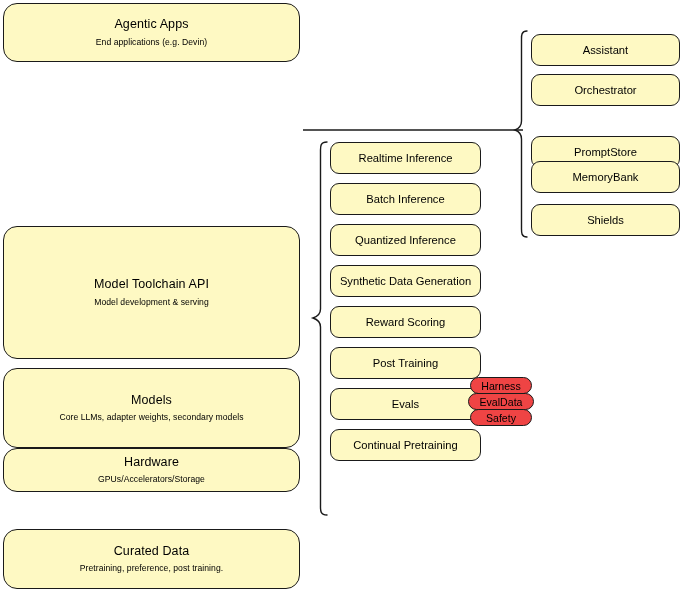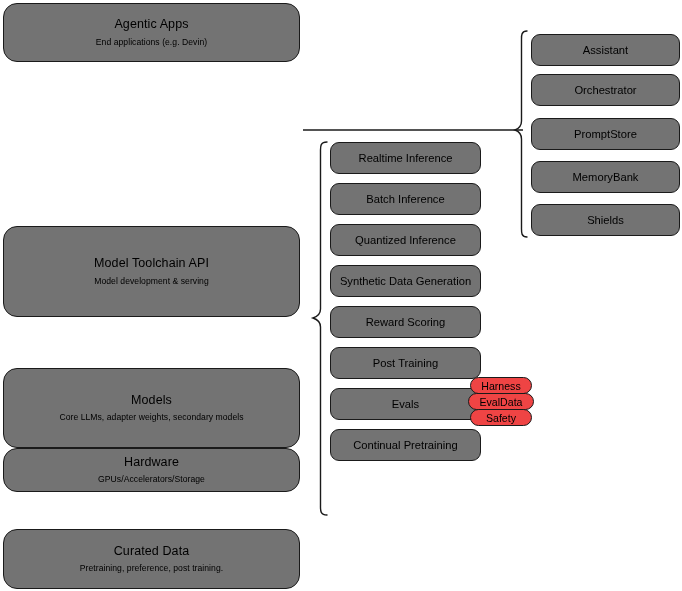--- a/index.html
+++ b/index.html
@@ -18,21 +18,21 @@
   #canvas {
     position: absolute;
     left: 0; top: 0;
     width: 682px;
     height: 591px;
   }
   .box {
     position: absolute;
     box-sizing: border-box;
     border: 1.3px solid #1a1a1a;
-    background: #737373;
+    background: #fef9c3;
     display: flex;
     flex-direction: column;
     align-items: center;
     justify-content: center;
     text-align: center;
     line-height: 1.25;
   }
   
   .layer-box {
     left: 3px;
@@ -112,21 +112,21 @@
              L320.5,506
              C320.5,510 320,515 327,515" fill="none" stroke="#1a1a1a" stroke-width="1.4" stroke-linecap="round"></path>
   </svg>
 
   <div class="box layer-box" style="top:3px;height:59px;">
     <div class="layer-title">Agentic Apps</div>
     <div class="layer-sub">End applications (e.g. Devin)</div>
   </div>
 
 
-  <div class="box layer-box" style="top:226px;height:91px;">
+  <div class="box layer-box" style="top:226px;height:133px;">
     <div class="layer-title">Model Toolchain API</div>
     <div class="layer-sub">Model development &amp; serving</div>
   </div>
 
   <div class="box layer-box" style="top:368px;height:80px;">
     <div class="layer-title">Models</div>
     <div class="layer-sub">Core LLMs, adapter weights, secondary models</div>
   </div>
 
   <div class="box layer-box" style="top:448px;height:44px;">
@@ -173,21 +173,21 @@
   <div class="pill" style="left:470px;top:409px;width:62px;">
     <span>Safety</span>
   </div>
 
   <div class="box right-box" style="top:34px;">
     <span>Assistant</span>
   </div>
   <div class="box right-box" style="top:74px;">
     <span>Orchestrator</span>
   </div>
-  <div class="box right-box" style="top:118px;">
+  <div class="box right-box" style="top:136px;">
     <span>PromptStore</span>
   </div>
   <div class="box right-box" style="top:161px;">
     <span>MemoryBank</span>
   </div>
   <div class="box right-box" style="top:204px;">
     <span>Shields</span>
   </div>
 
 </div>

